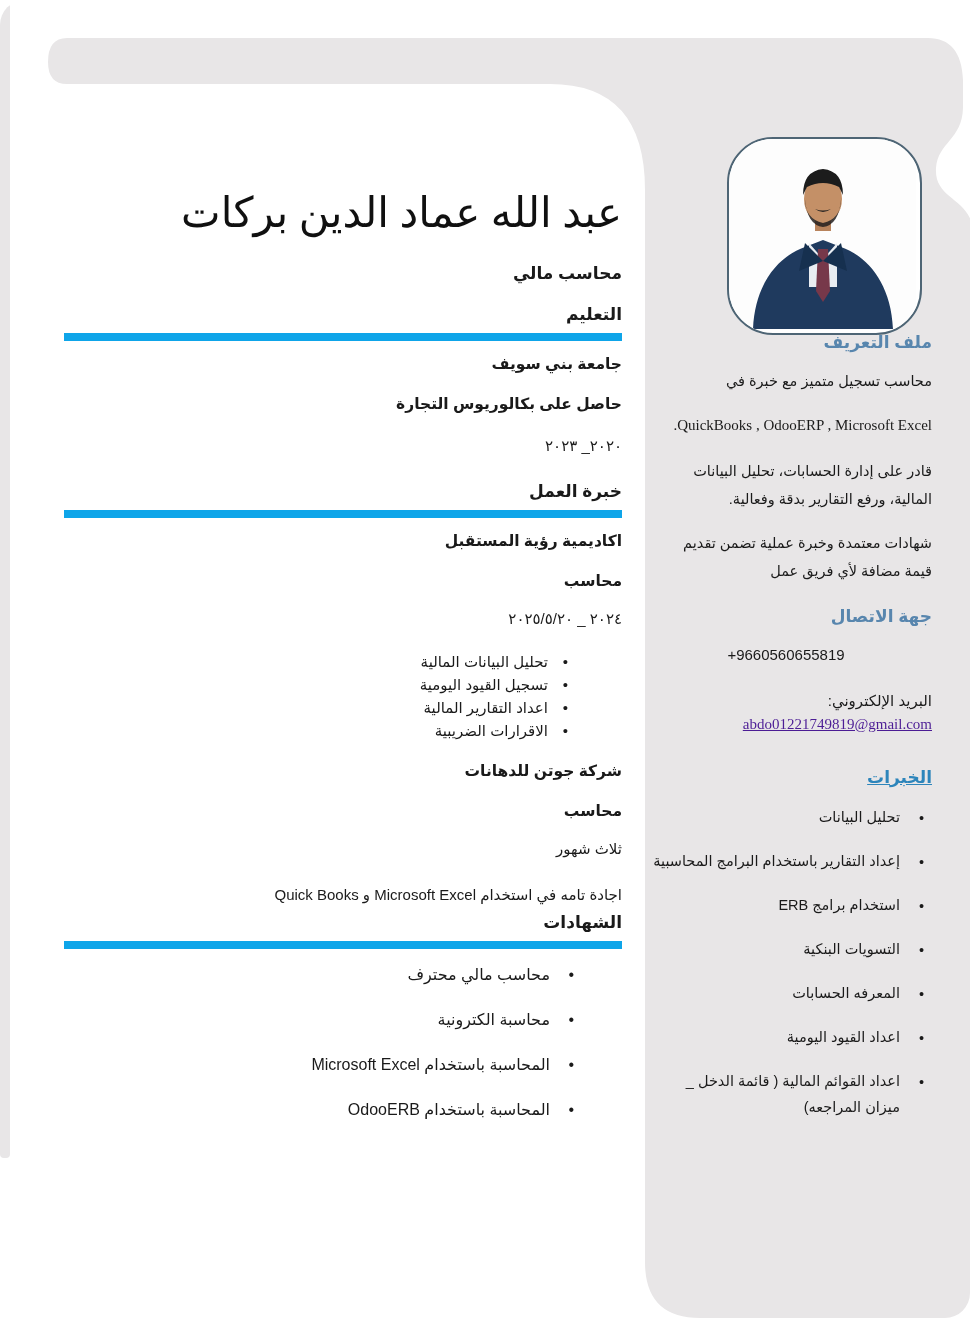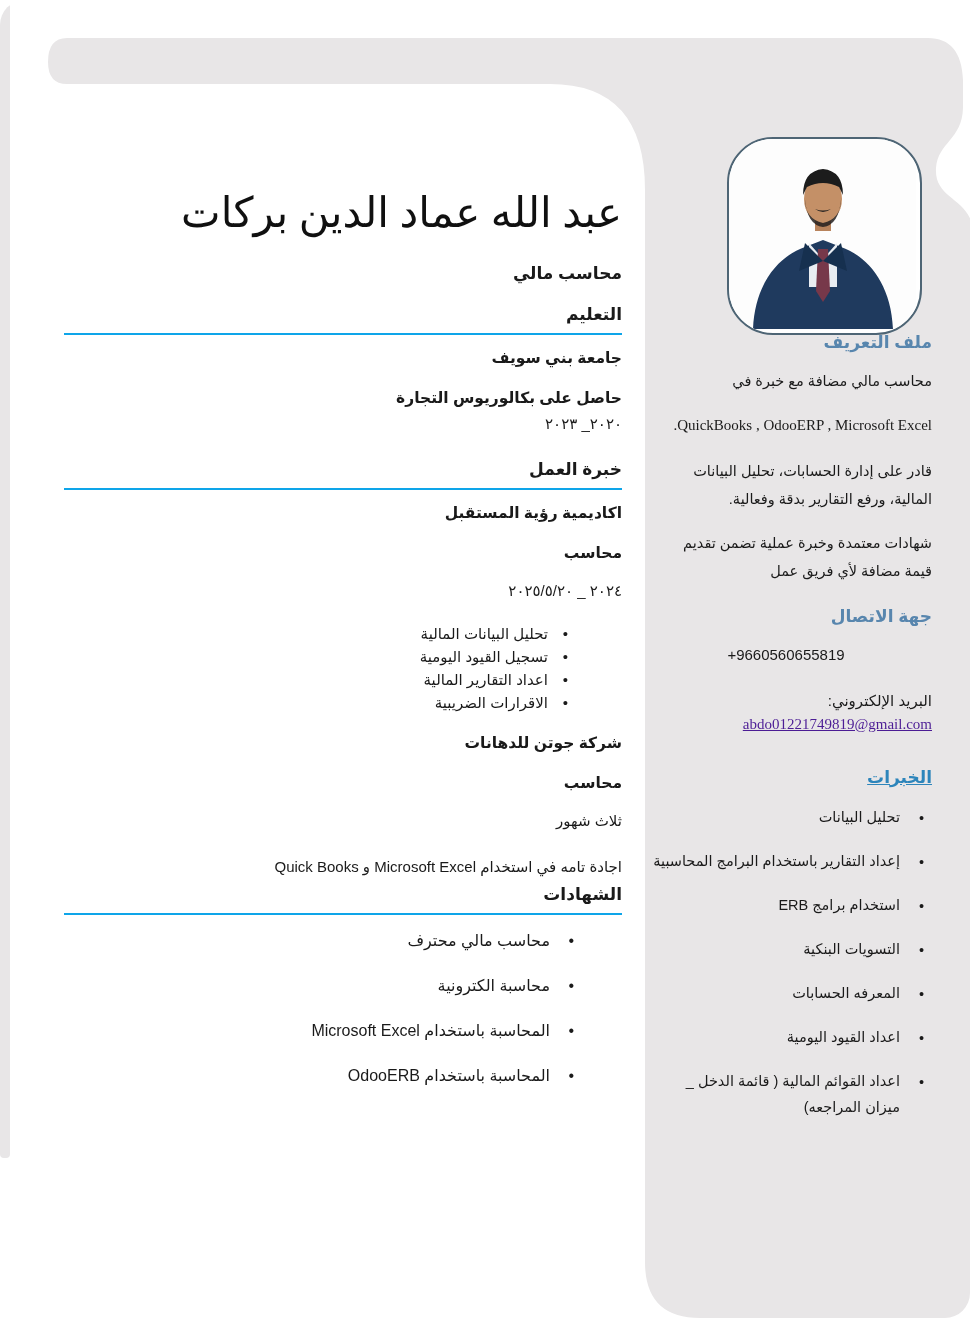--- a/index.html
+++ b/index.html
@@ -18,21 +18,21 @@
     position:absolute;left:64px;top:186px;width:558px;z-index:2;
     direction:rtl;text-align:right;
   }
   .name{
     font-family:"Liberation Serif","DejaVu Serif",serif;
     font-size:42px;line-height:1.3;color:#101010;margin:0 0 22px 0;font-weight:400;
   }
   .job-title{font-size:17px;font-weight:bold;margin:0 0 20px 0;}
   .sec-heading{
     font-size:17px;font-weight:bold;margin:0 0 14px 0;padding-bottom:8px;
-    border-bottom:2px solid #0ea5e9;
+    border-bottom:8px solid #0ea5e9;
   }
   .b-line{font-size:15.5px;font-weight:bold;margin:0 0 22px 0;}
   .r-line{font-size:15px;margin:0 0 22px 0;}
   .date-line{font-size:15px;margin:0 0 26px 0;}
   .duties{margin:0 0 20px 0;padding:0 54px 0 0;list-style:none;}
   .duties li{font-size:15px;line-height:23px;position:relative;padding-right:20px;}
   .duties li .dot{position:absolute;right:0;top:0;font-size:15px;}
   .certs{margin:14px 0 0 0;padding:0 48px 0 0;list-style:none;}
   .certs li{font-size:16px;line-height:24px;position:relative;padding-right:24px;margin-bottom:21px;}
   .certs li .dot{position:absolute;right:0;top:0;}
@@ -84,21 +84,21 @@
 
   <div class="main-col">
 
     <h1 class="name">عبد الله عماد الدين بركات</h1>
 
     <div class="job-title">محاسب مالي</div>
 
     <div class="sec-heading">التعليم</div>
 
     <div class="b-line">جامعة بني سويف</div>
-    <div class="b-line" style="margin-bottom:8px;">حاصل على  بكالوريوس التجارة</div>
+    <div class="b-line" style="margin-bottom:24px;">حاصل على  بكالوريوس التجارة</div>
     <div class="date-line">٢٠٢٠_ ٢٠٢٣</div>
 
     <div class="sec-heading" style="margin-top:6px;">خبرة العمل</div>
 
     <div class="b-line">اكاديمية رؤية المستقبل</div>
     <div class="b-line" style="margin-bottom:20px;">محاسب</div>
     <div class="date-line" style="margin-bottom:22px;">٢٠٢٤  _   ٢٠٢٥/٥/٢٠</div>
 
     <ul class="duties">
       <li><span class="dot">•</span><span>تحليل البيانات المالية</span></li>
@@ -118,21 +118,21 @@
       <li><span class="dot">•</span><span>محاسب مالي محترف</span></li>
       <li><span class="dot">•</span><span>محاسبة الكترونية</span></li>
       <li><span class="dot">•</span><span>المحاسبة باستخدام Microsoft Excel</span></li>
       <li><span class="dot">•</span><span>المحاسبة باستخدام OdooERB</span></li>
     </ul>
   </div>
 
   <div class="side-col">
 
     <div class="side-h">ملف التعريف</div>
-    <p class="side-p">محاسب مالي مضافة مع خبرة في</p>
+    <p class="side-p">محاسب تسجيل متميز مع خبرة في</p>
     <p class="side-p ltr" style="text-align:right;font-family:'Liberation Serif','DejaVu Serif',serif;font-size:15px;">.QuickBooks  , OdooERP ,  Microsoft Excel</p>
     <p class="side-p">قادر على إدارة الحسابات، تحليل البيانات المالية، ورفع التقارير بدقة وفعالية.</p>
     <p class="side-p" style="margin-bottom:20px;">شهادات معتمدة وخبرة عملية تضمن تقديم قيمة مضافة لأي فريق عمل</p>
 
     <div class="side-h">جهة الاتصال</div>
     <div class="phone">+9660560655819</div>
     <div class="email-label">البريد الإلكتروني:</div>
     <a class="email" href="#">abdo01221749819@gmail.com</a>
 
     <div class="side-h skills">الخبرات</div>

